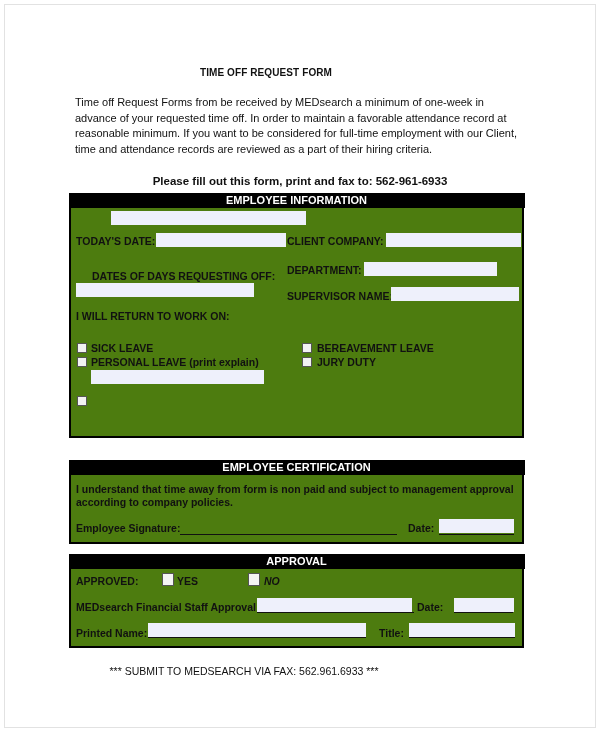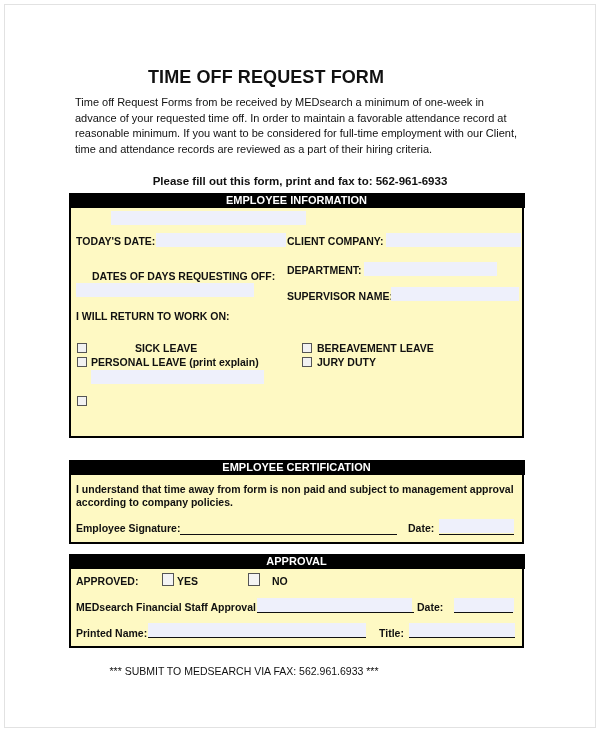--- a/index.html
+++ b/index.html
@@ -8,34 +8,34 @@
       background: #ffffff;
       font-family: "Liberation Sans", sans-serif;
       color: #111;
     }
     .page {
       position: absolute; left: 4px; top: 4px; width: 590px; height: 722px;
       border: 1px solid #e2e2e2; background: #fff;
     }
     .title {
       position: absolute; left: 0; width: 532px; top: 67px; text-align: center;
-      font-weight: bold; font-size: 18px; letter-spacing: 0.1px;
+      font-weight: bold; font-size: 10px; letter-spacing: 0.1px;
     }
     .intro {
       position: absolute; left: 75px; top: 95px; width: 460px;
       font-size: 11px; line-height: 15.6px;
     }
     .intro div { white-space: nowrap; }
     .fax-line {
       position: absolute; left: 0; width: 600px; top: 175px; text-align: center;
       font-weight: bold; font-size: 11.5px;
     }
     .box {
       position: absolute; left: 69px; width: 451px;
-      border: 2.5px solid #000; border-top: none; background: #fef9c3;
+      border: 2.5px solid #000; border-top: none; background: #4d7c0f;
     }
     .box-header {
       background: #000; color: #fff; text-align: center; font-weight: bold;
       font-size: 11px; height: 15px; line-height: 15px; margin: 0 -2.5px;
     }
     .lbl {
       position: absolute; font-weight: bold; font-size: 10.5px; white-space: nowrap;
     }
     .fld {
       position: absolute; background: #eef0fb; height: 14px;
@@ -87,21 +87,21 @@
 
   <span class="lbl" style="left:216px;top:71px;">DEPARTMENT:</span>
   <div class="fld" style="left:293px;top:69px;width:133px;"></div>
 
   <span class="lbl" style="left:216px;top:97px;">SUPERVISOR NAME:</span>
   <div class="fld" style="left:320px;top:94px;width:128px;"></div>
 
   <span class="lbl" style="left:5px;top:117px;">I WILL RETURN TO WORK ON:</span>
 
   <div class="cb" style="left:6px;top:150px;"></div>
-  <span class="lbl" style="left:20px;top:149px;margin-left:44px;">SICK LEAVE</span>
+  <span class="lbl" style="left:20px;top:149px;">SICK LEAVE</span>
 
   <div class="cb" style="left:6px;top:164px;"></div>
   <span class="lbl" style="left:20px;top:163px;">PERSONAL LEAVE (print explain)</span>
   <div class="fld" style="left:20px;top:177px;width:173px;"></div>
 
   <div class="cb" style="left:6px;top:203px;"></div>
 
   <div class="cb" style="left:231px;top:150px;"></div>
   <span class="lbl" style="left:246px;top:149px;">BEREAVEMENT LEAVE</span>
 
@@ -123,21 +123,21 @@
   <div class="line" style="left:368px;top:74px;width:75px;"></div>
 </div>
 
 <div class="box" style="top:554px;height:92px;">
   <div class="box-header">APPROVAL</div>
 
   <span class="lbl" style="left:5px;top:21px;">APPROVED:</span>
   <div class="cb-lg" style="left:91px;top:19px;"></div>
   <span class="lbl" style="left:106px;top:21px;">YES</span>
   <div class="cb-lg" style="left:177px;top:19px;"></div>
-  <span class="lbl" style="left:201px;top:21px;">NO</span>
+  <span class="lbl" style="left:193px;top:21px;font-style:italic;">NO</span>
 
   <span class="lbl" style="left:5px;top:47px;">MEDsearch Financial Staff Approval:</span>
   <div class="fld" style="left:186px;top:44px;width:155px;"></div>
   <div class="line" style="left:186px;top:58px;width:157px;"></div>
 
   <span class="lbl" style="left:346px;top:47px;">Date:</span>
   <div class="fld" style="left:383px;top:44px;width:60px;"></div>
   <div class="line" style="left:383px;top:58px;width:59px;"></div>
 
   <span class="lbl" style="left:5px;top:73px;">Printed Name:</span>

